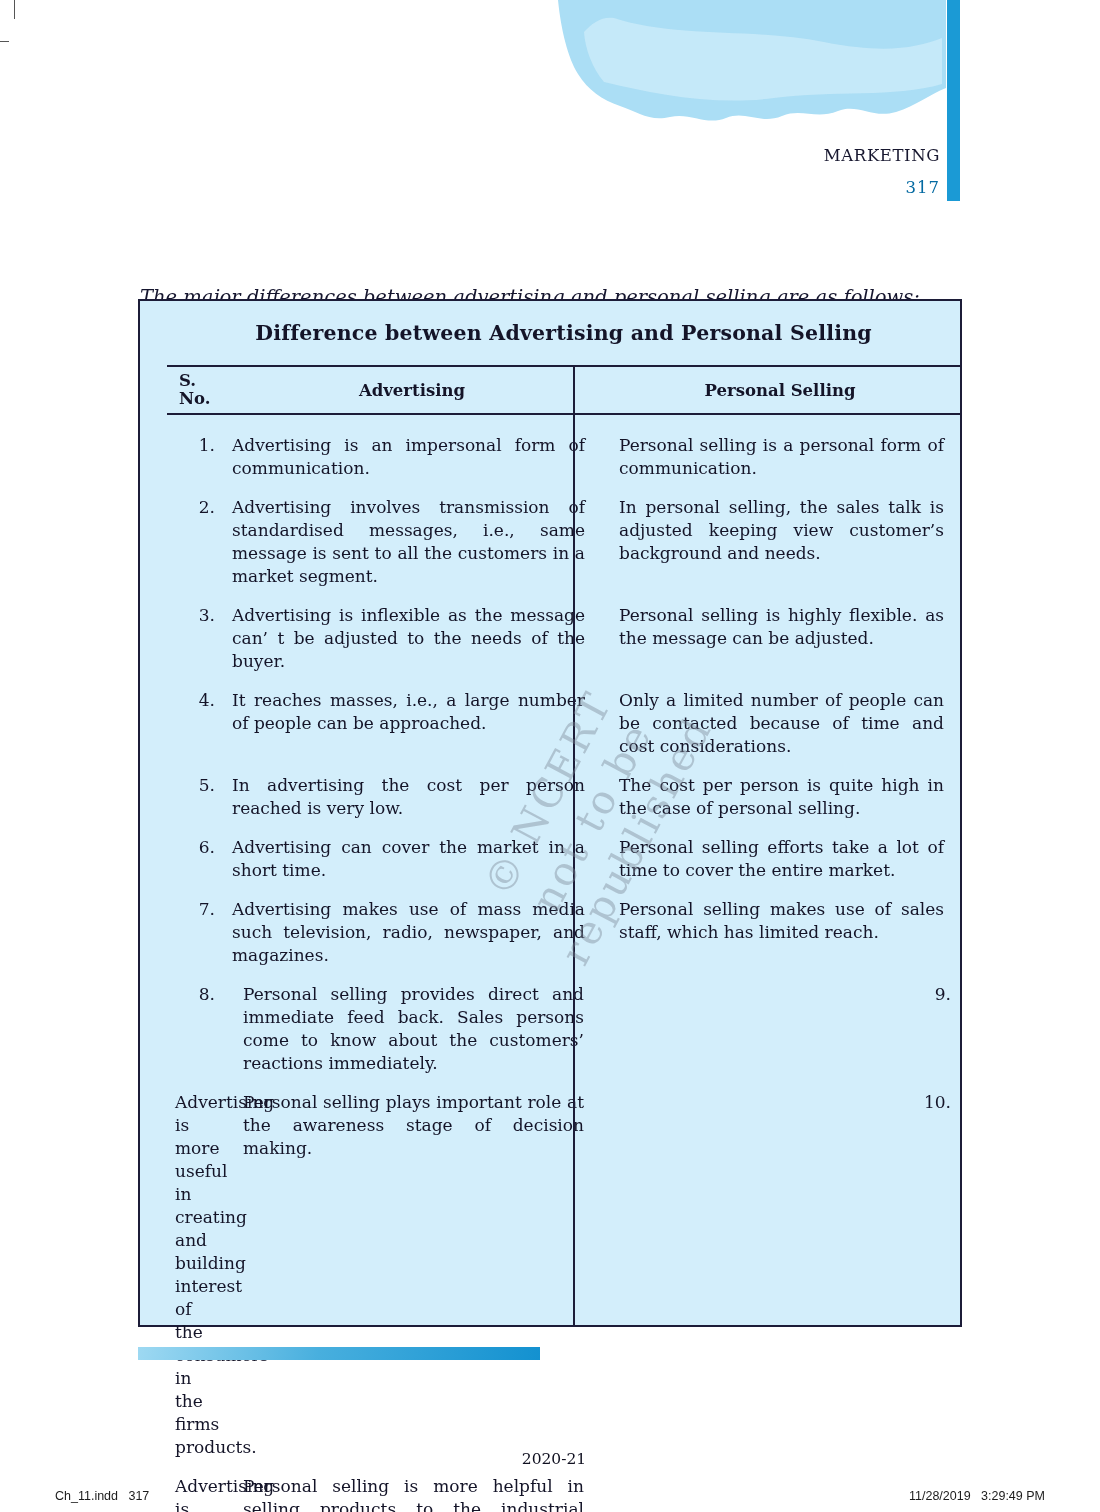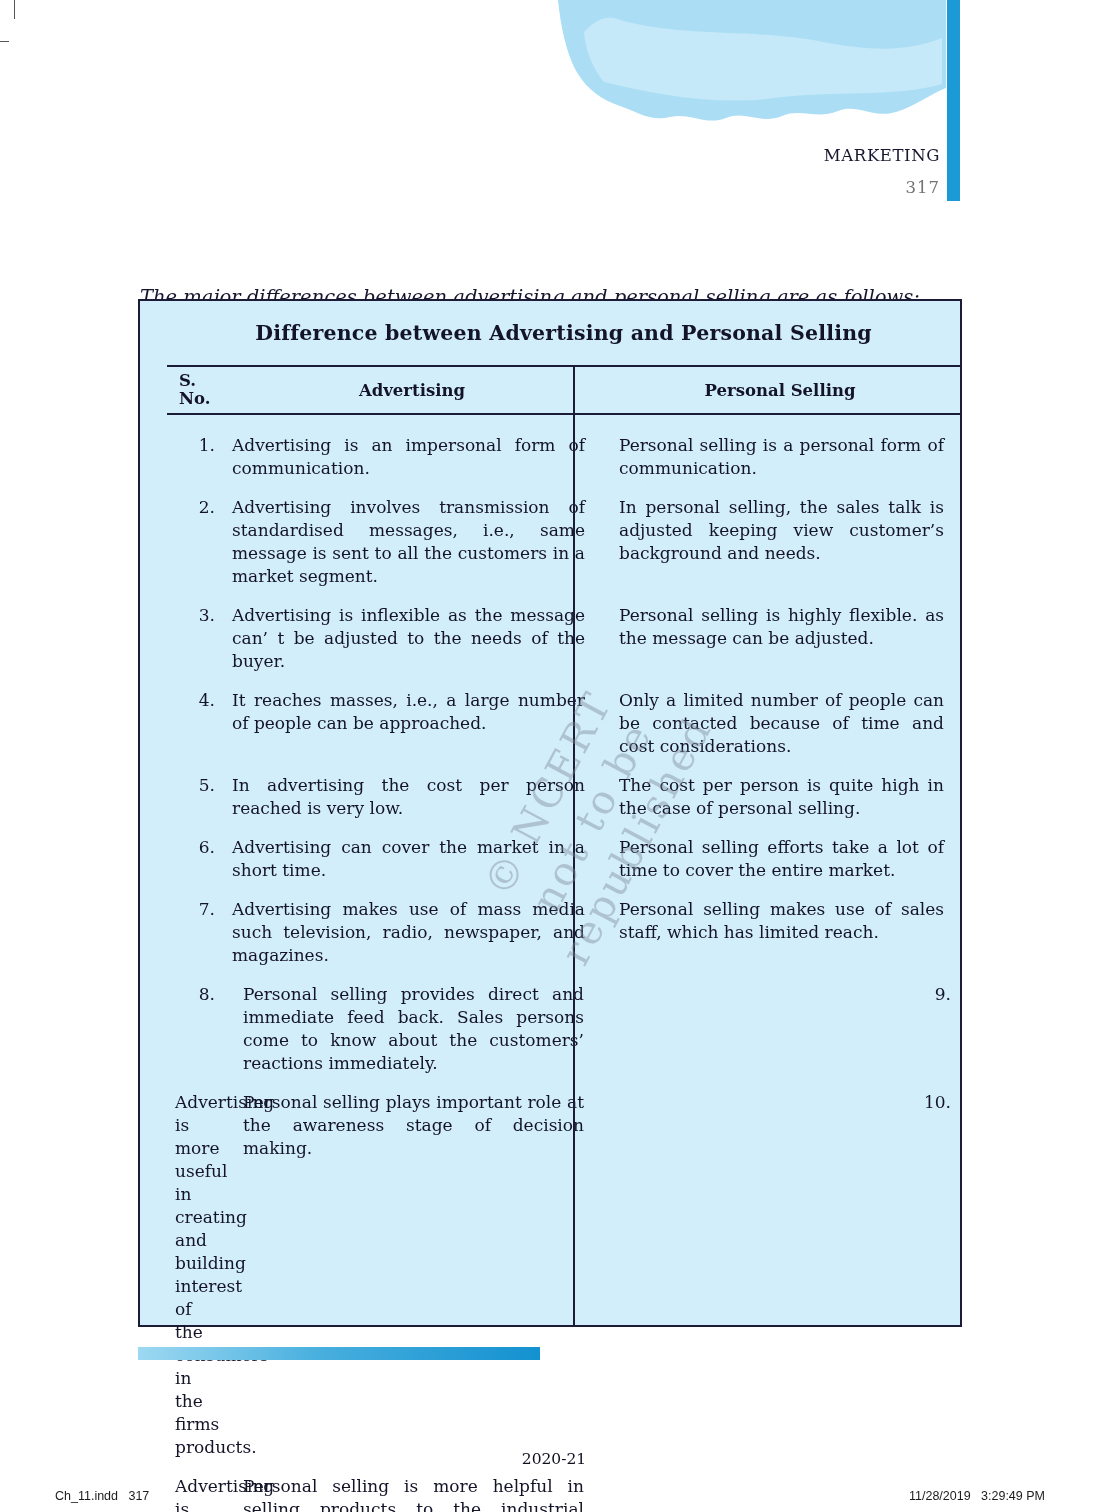--- a/index.html
+++ b/index.html
@@ -22,21 +22,21 @@
   
   .crop-v{position:absolute;left:14px;top:0;width:1px;height:19px;background:#555;}
   .crop-h{position:absolute;left:0;top:41px;width:9px;height:1px;background:#555;}
   
   .torn{position:absolute;left:554px;top:0;width:392px;height:140px;}
   .torn .base{fill:var(--torn-blue);}
   .torn .light{fill:#d2eefb;opacity:.65;}
   
   .edge-bar{position:absolute;left:947px;top:0;width:13px;height:201px;background:var(--accent-blue);}
   .running-head{position:absolute;right:160px;top:146px;font-size:16.5px;letter-spacing:.6px;color:#17172f;}
-  .page-num{position:absolute;right:160px;top:178px;font-size:16.5px;letter-spacing:1px;color:#737373;}
+  .page-num{position:absolute;right:160px;top:178px;font-size:16.5px;letter-spacing:1px;color:#0369a1;}
   .intro{
     position:absolute;left:140px;top:246px;width:832px;
     font-style:italic;font-size:19.5px;line-height:1.3;color:#15152e;margin-top:39px;
   }
   
   .cmp-table{
     position:absolute;left:138px;top:299px;width:824px;height:1028px;
     background:var(--table-bg);
     border:2px solid var(--line);
     padding-left:27px;

